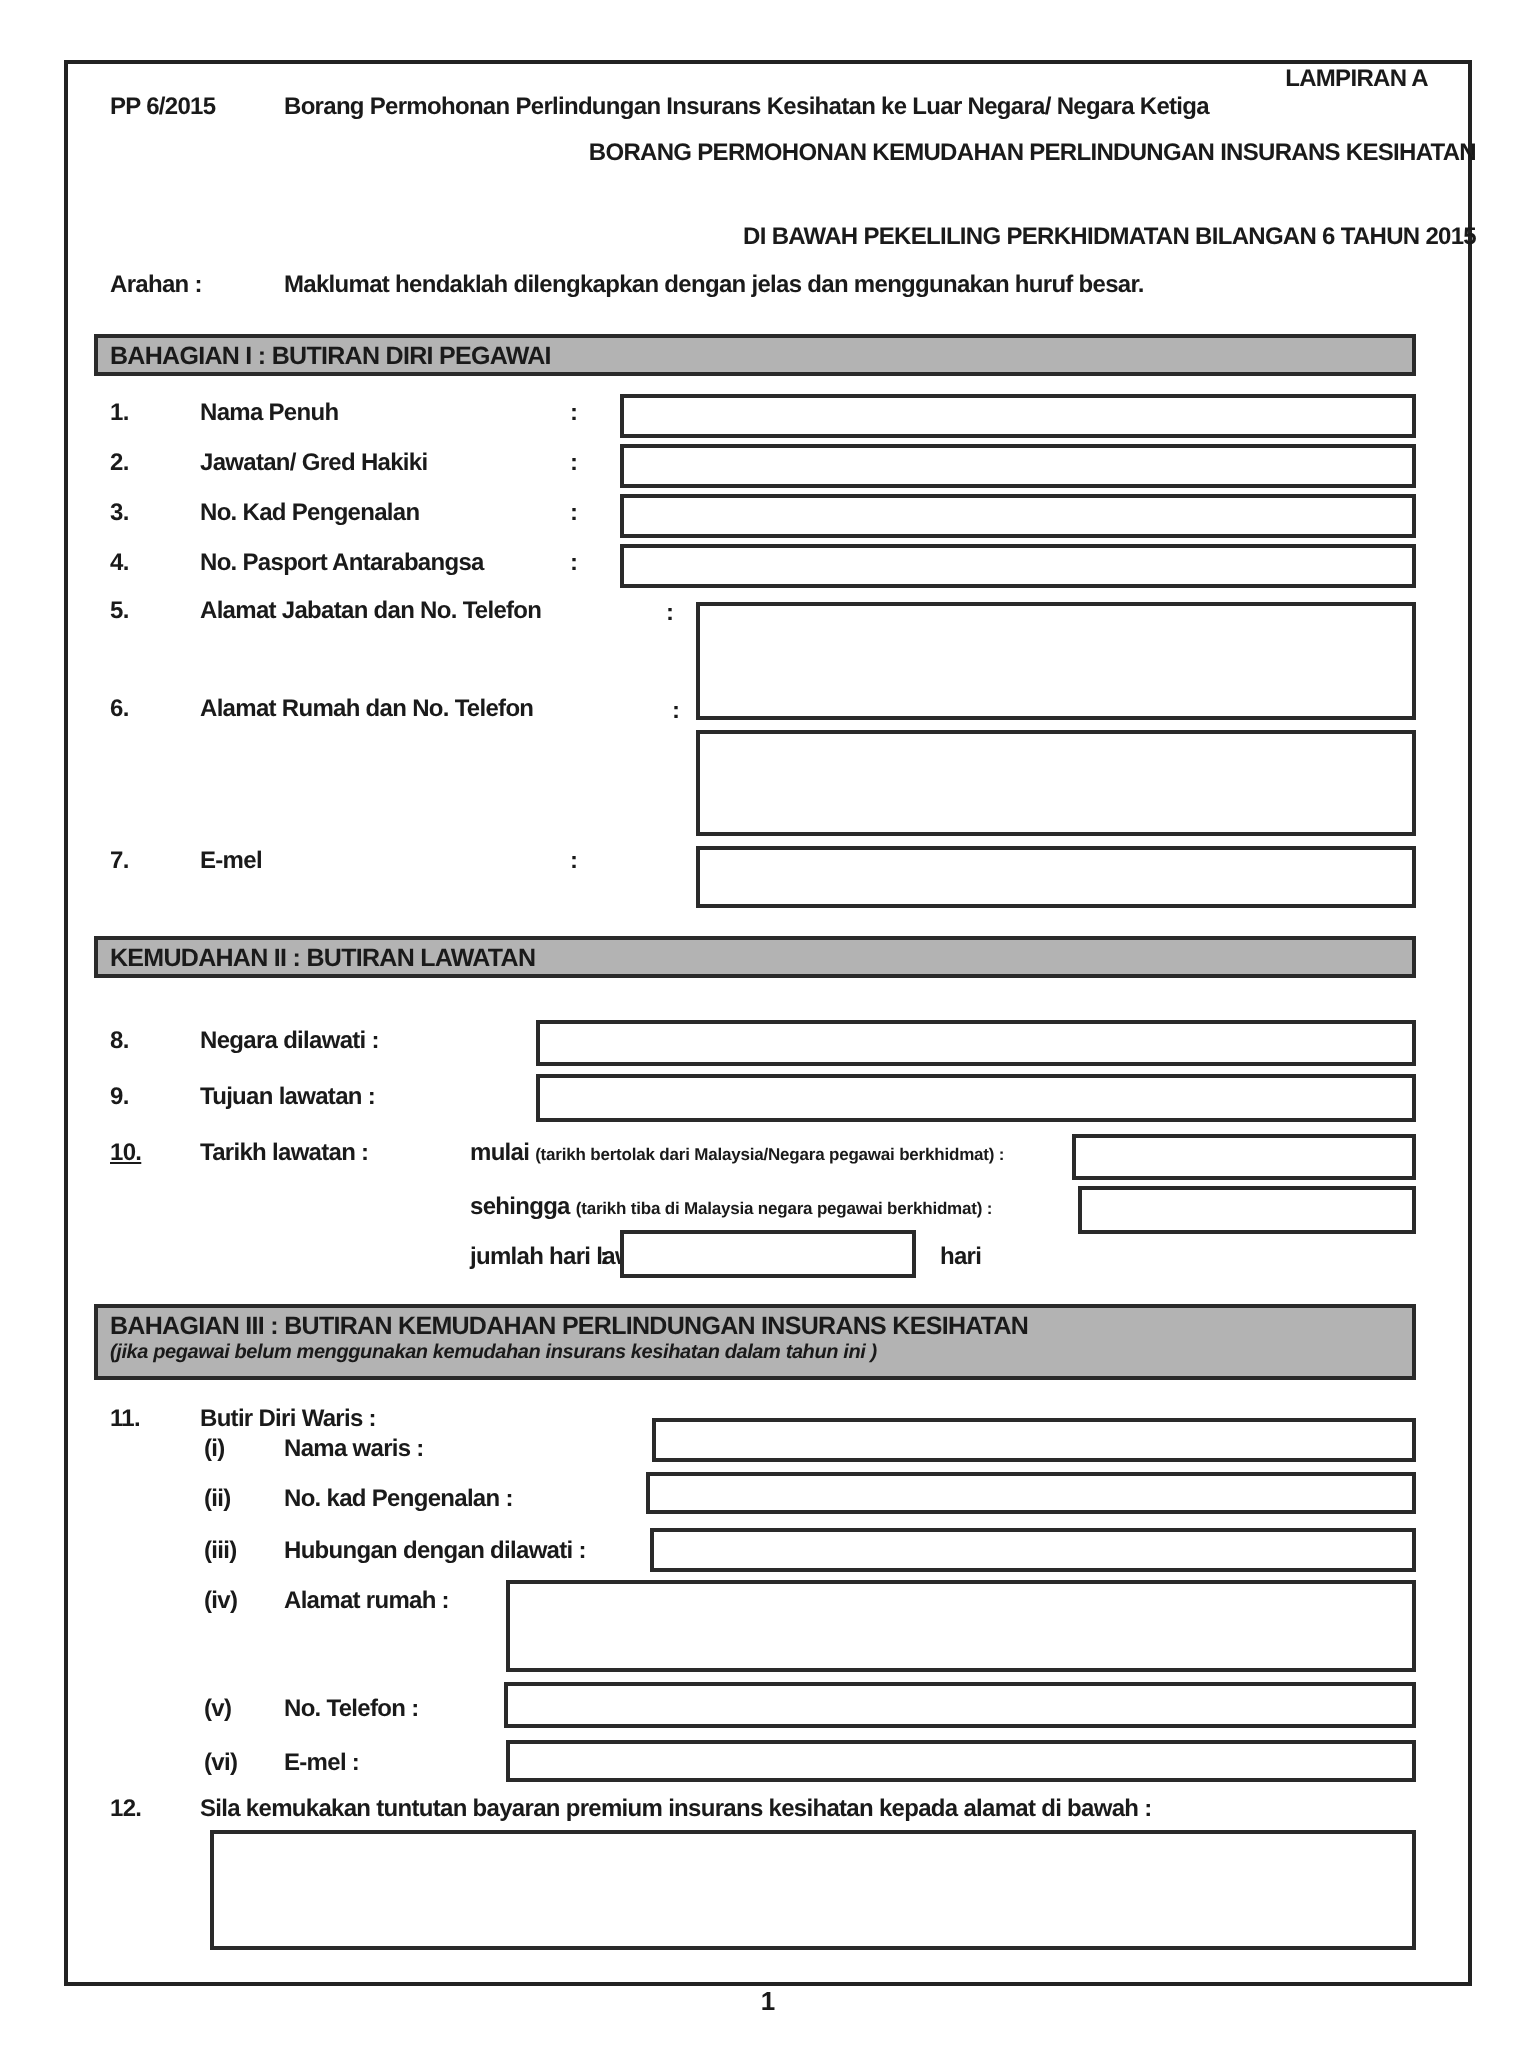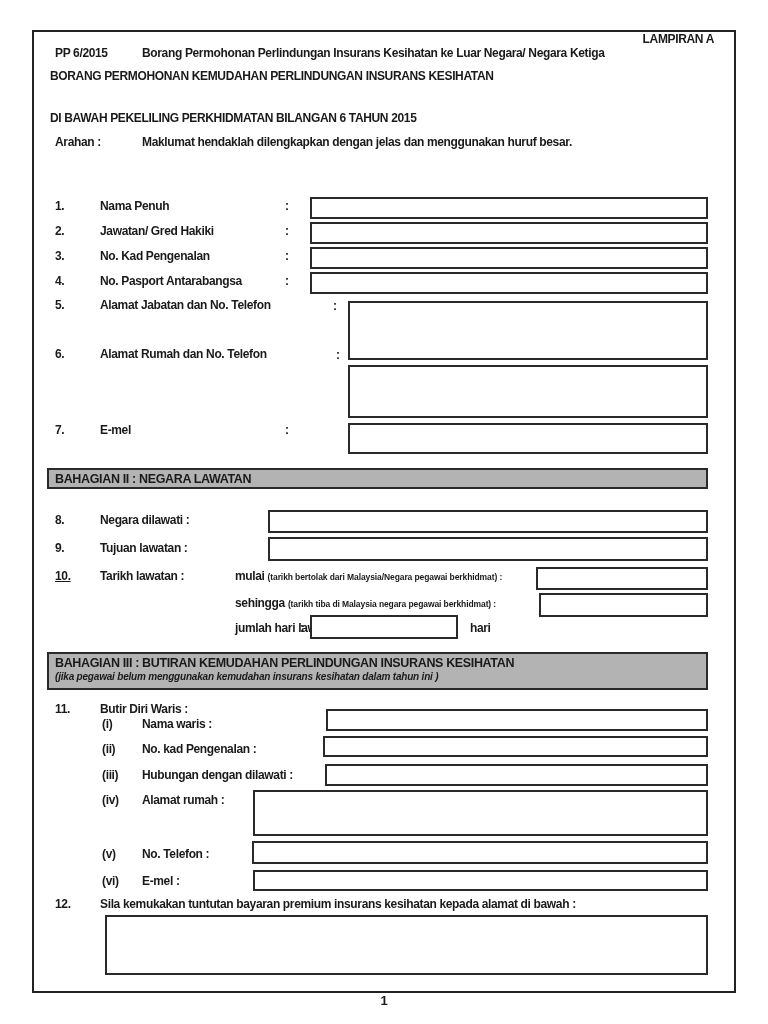--- a/index.html
+++ b/index.html
@@ -11,21 +11,21 @@
     color:#1a1a1a;
   }
   .page {
     position:absolute; left:32px; top:30px;
     width:704px; height:963px;
     border:2px solid #222;
     background:#ffffff;
   }
   .abs { position:absolute; }
   .t { font-size:12px; font-weight:bold; letter-spacing:-0.35px; white-space:nowrap; line-height:1.15; }
-  .tc { left:16px; width:100%; text-align:left; }
+  .tc { left:4px; width:100%; text-align:right; }
   .small { font-size:8.5px; letter-spacing:-0.1px; }
   .secbar {
     position:absolute; left:13px; width:661px;
     background:#b3b3b3;
     border:2px solid #2a2a2a;
     padding:2px 6px 1px 6px;
     font-size:12.5px; font-weight:bold; letter-spacing:-0.35px;
     line-height:1.2;
   }
   .secbar .sub { font-size:10px; font-style:italic; letter-spacing:-0.2px; }
@@ -47,20 +47,21 @@
 <div class="page">
 
   <div class="abs t" style="top:1px; right:20px;">LAMPIRAN A</div>
   <div class="abs t" style="left:21px; top:15px;">PP 6/2015</div>
   <div class="abs t" style="left:108px; top:15px;">Borang Permohonan Perlindungan Insurans Kesihatan ke Luar Negara/ Negara Ketiga</div>
   <div class="abs t tc" style="top:38px;">BORANG PERMOHONAN KEMUDAHAN PERLINDUNGAN INSURANS KESIHATAN</div>
   <div class="abs t tc" style="top:80px;">DI BAWAH PEKELILING PERKHIDMATAN BILANGAN 6 TAHUN 2015</div>
   <div class="abs t" style="left:21px; top:104px;">Arahan :</div>
   <div class="abs t" style="left:108px; top:104px;">Maklumat hendaklah dilengkapkan dengan jelas dan menggunakan huruf besar.</div>
 
+  <div class="secbar" style="top:135px; height:21px;">BAHAGIAN I : BUTIRAN DIRI PEGAWAI</div>
 
   <div class="abs t" style="left:21px; top:168px;">1.</div>
   <div class="abs t" style="left:66px; top:168px;">Nama Penuh</div>
   <div class="abs t" style="left:251px; top:168px;">:</div>
   <input type="text" class="fbox" style="left: 276px; top: 165px; width: 398px; height: 22px;">
 
   <div class="abs t" style="left:21px; top:193px;">2.</div>
   <div class="abs t" style="left:66px; top:193px;">Jawatan/ Gred Hakiki</div>
   <div class="abs t" style="left:251px; top:193px;">:</div>
   <input type="text" class="fbox" style="left: 276px; top: 190px; width: 398px; height: 22px;">
@@ -83,21 +84,21 @@
   <div class="abs t" style="left:21px; top:316px;">6.</div>
   <div class="abs t" style="left:66px; top:316px;">Alamat Rumah dan No. Telefon</div>
   <div class="abs t" style="left:302px; top:317px;">:</div>
   <textarea class="fbox" style="left: 314px; top: 333px; width: 360px; height: 53px;"></textarea>
 
   <div class="abs t" style="left:21px; top:392px;">7.</div>
   <div class="abs t" style="left:66px; top:392px;">E-mel</div>
   <div class="abs t" style="left:251px; top:392px;">:</div>
   <input type="text" class="fbox" style="left: 314px; top: 391px; width: 360px; height: 31px;">
 
-  <div class="secbar" style="top:436px; height:21px;">BAHAGIAN II : NEGARA LAWATAN</div>
+  <div class="secbar" style="top:436px; height:21px;">KEMUDAHAN II : BUTIRAN LAWATAN</div>
 
   <div class="abs t" style="left:21px; top:482px;">8.</div>
   <div class="abs t" style="left:66px; top:482px;">Negara dilawati :</div>
   <input type="text" class="fbox" style="left: 234px; top: 478px; width: 440px; height: 23px;">
 
   <div class="abs t" style="left:21px; top:510px;">9.</div>
   <div class="abs t" style="left:66px; top:510px;">Tujuan lawatan :</div>
   <input type="text" class="fbox" style="left: 234px; top: 505px; width: 440px; height: 24px;">
 
   <div class="abs t" style="left:21px; top:538px;text-decoration:underline;">10.</div>

